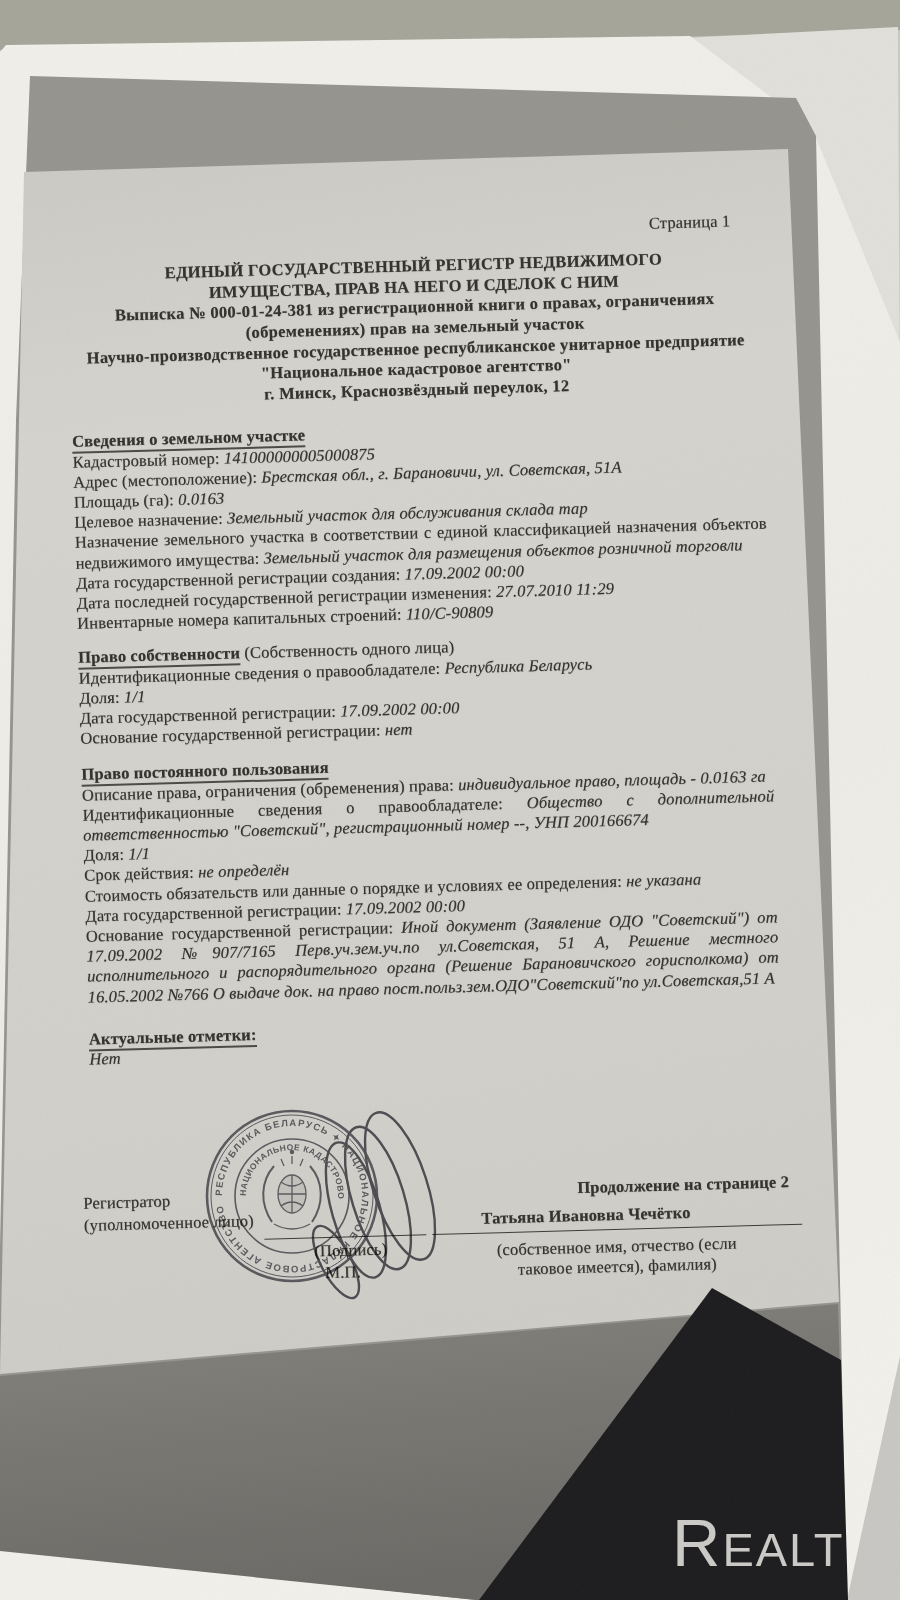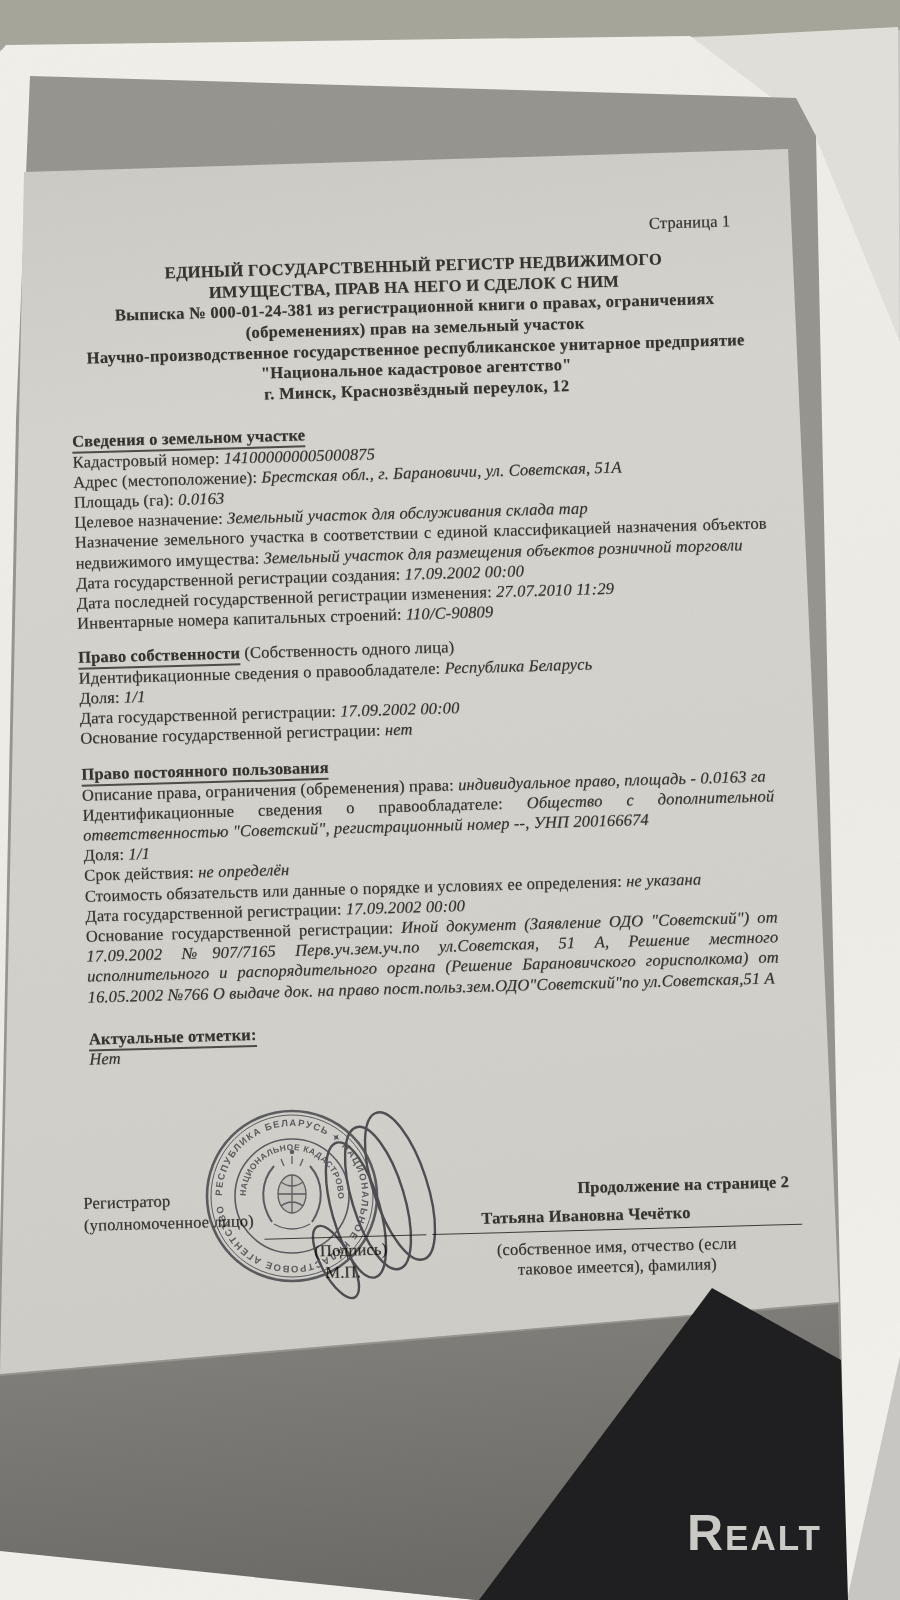--- a/index.html
+++ b/index.html
@@ -33,22 +33,22 @@
   .lineL{top:1092px;left:208px;width:162px;border-top:1.6px solid #3c3a34;}
   .lineR{top:1092px;left:376px;width:370px;border-top:1.6px solid #3c3a34;}
   .podp{top:1096px;left:236px;width:116px;text-align:center;}
   .mp{top:1118px;left:268px;}
   .cap1{top:1100px;left:420px;width:280px;text-align:center;}
   .cap2{top:1120px;left:420px;width:280px;text-align:center;}
   
   .stamp{position:absolute;left:186px;top:1086px;mix-blend-mode:multiply;}
   
   .brand{position:absolute;left:672px;top:1504px;font-family:"Liberation Sans", sans-serif;
-         font-weight:bold;font-size:50px;letter-spacing:2px;font-variant:small-caps;
-         color:#e9e7e2;opacity:.85;margin-left:15px;}
+         font-weight:normal;font-size:67px;letter-spacing:2px;font-variant:small-caps;
+         color:#e9e7e2;opacity:.85;}
   .noise{position:absolute;left:0;top:0;pointer-events:none;}
 </style>
 </head>
 <body>
 
 <div class="canvas">
 
   <svg class="bg" width="900" height="1600" viewBox="0 0 900 1600">
     <defs>
       <linearGradient id="paperGrad" x1="0" y1="0" x2="0.2" y2="1">

